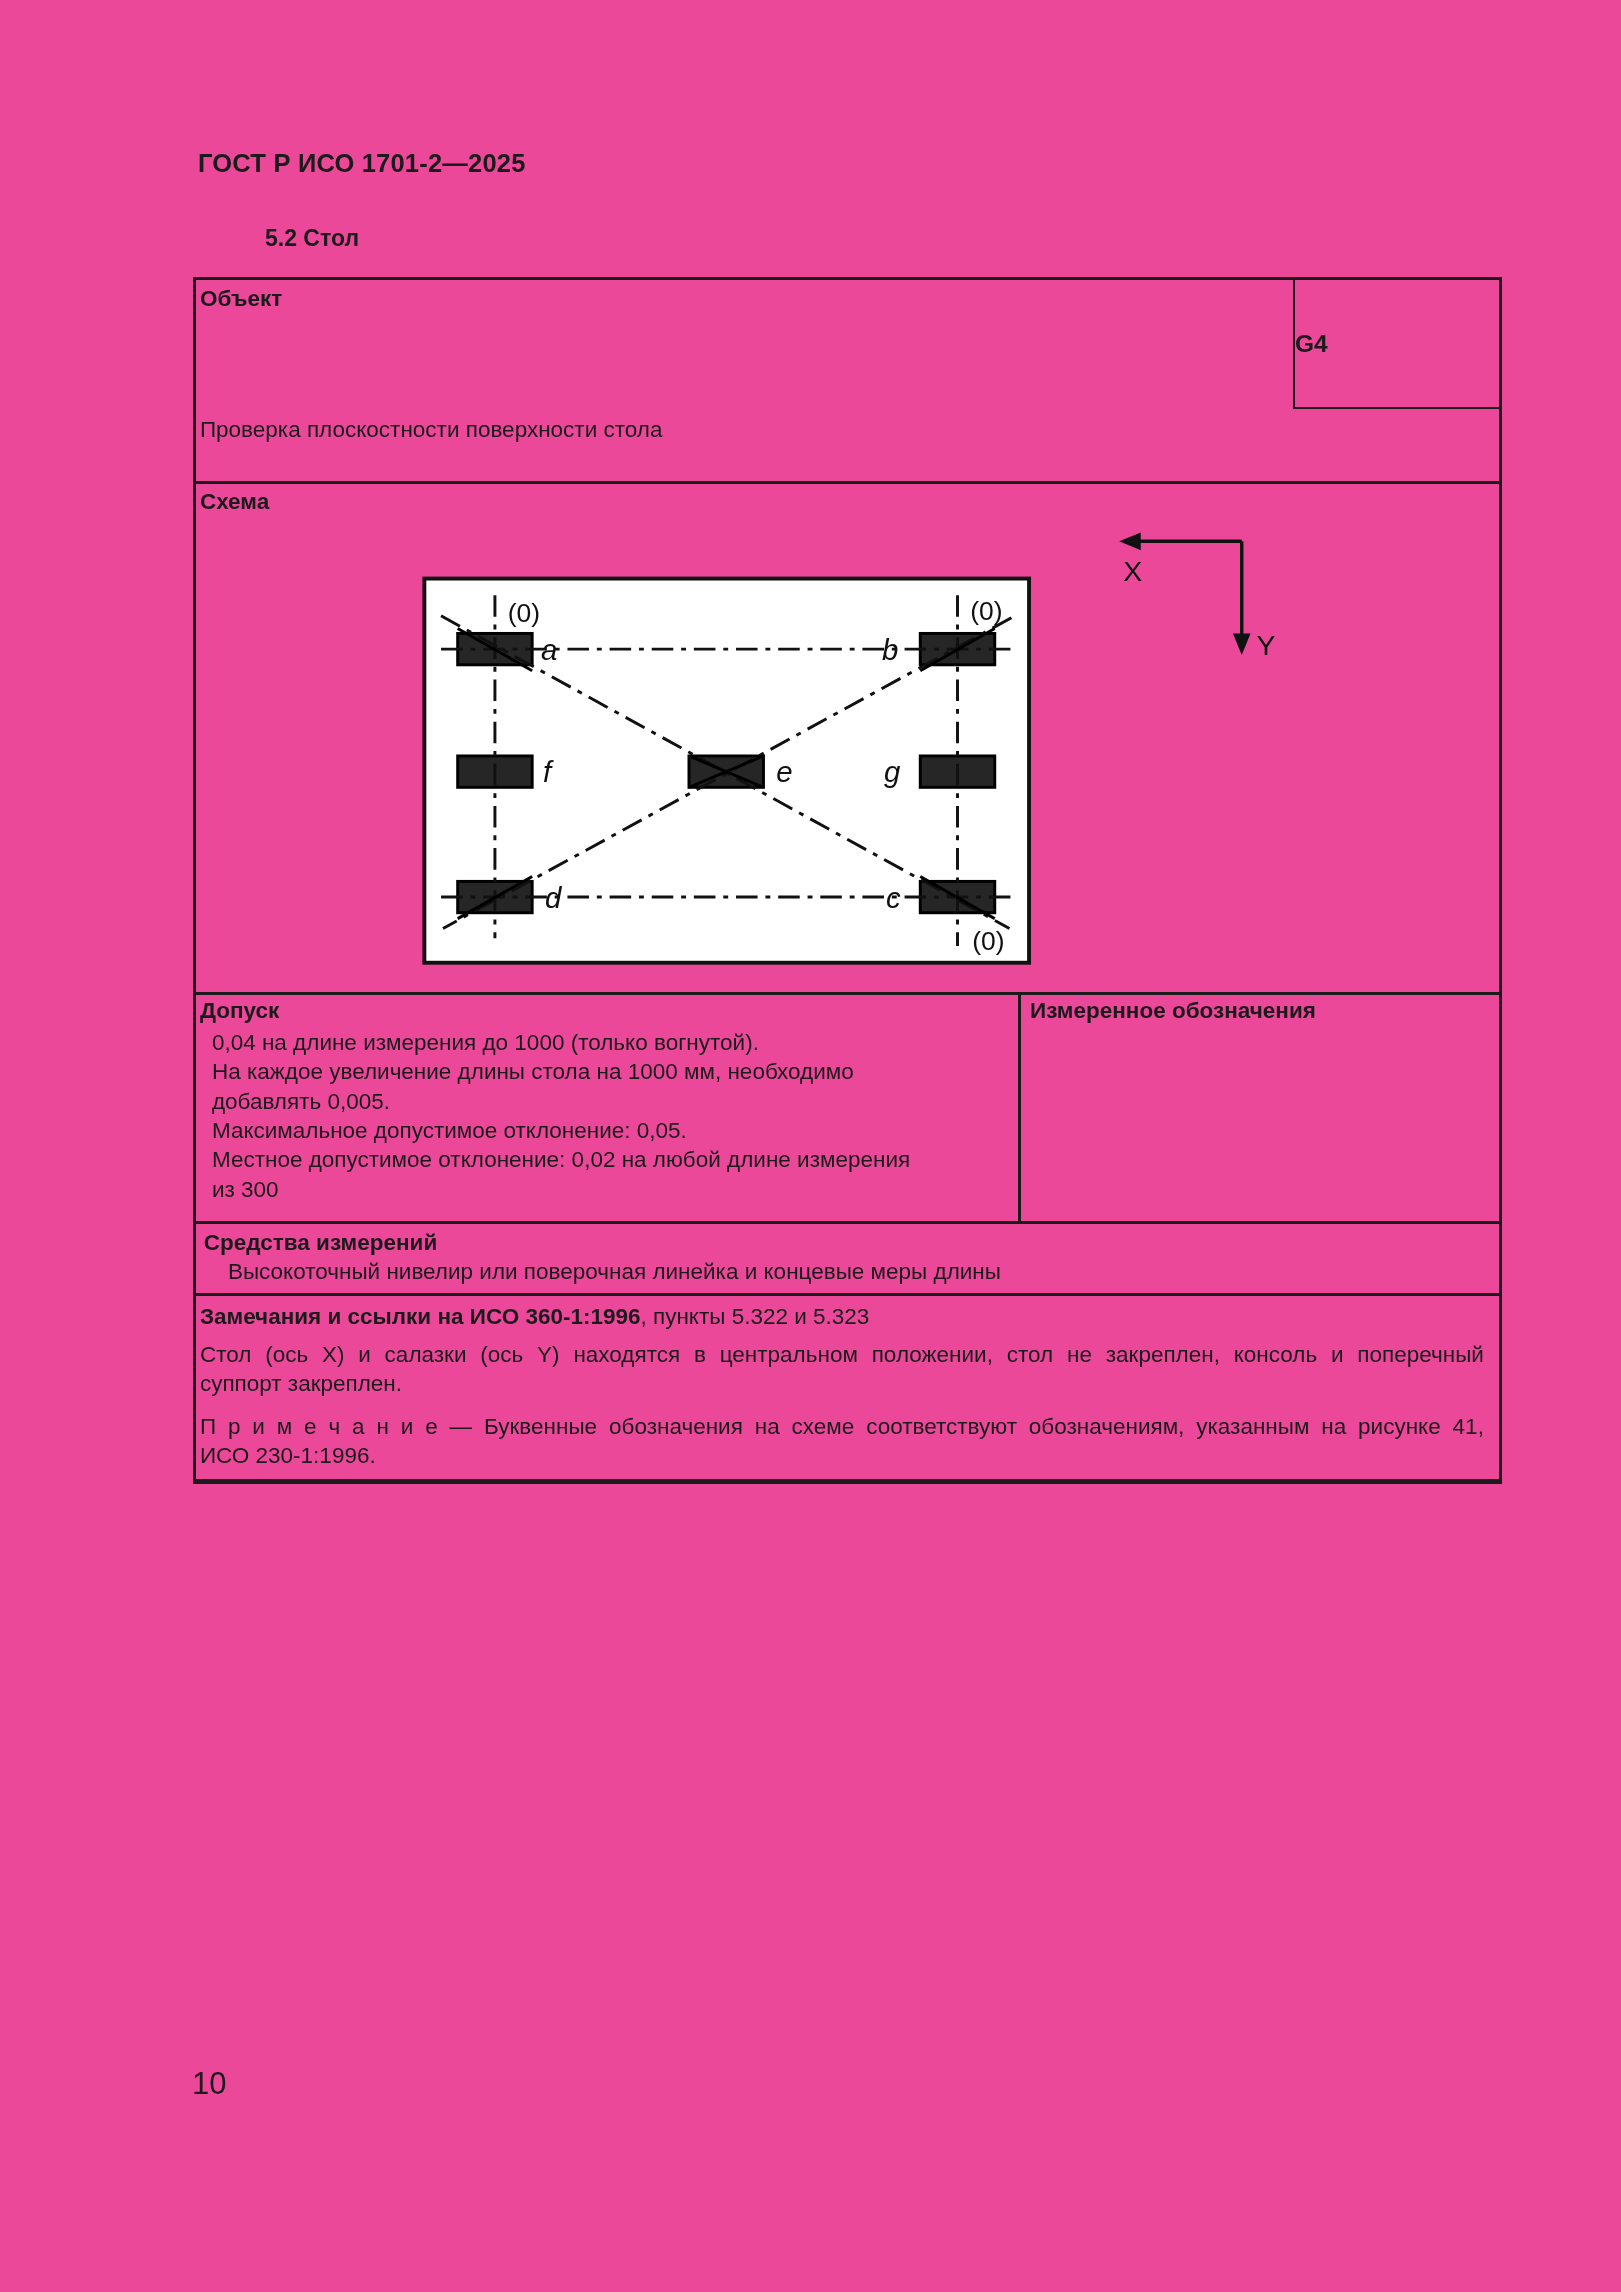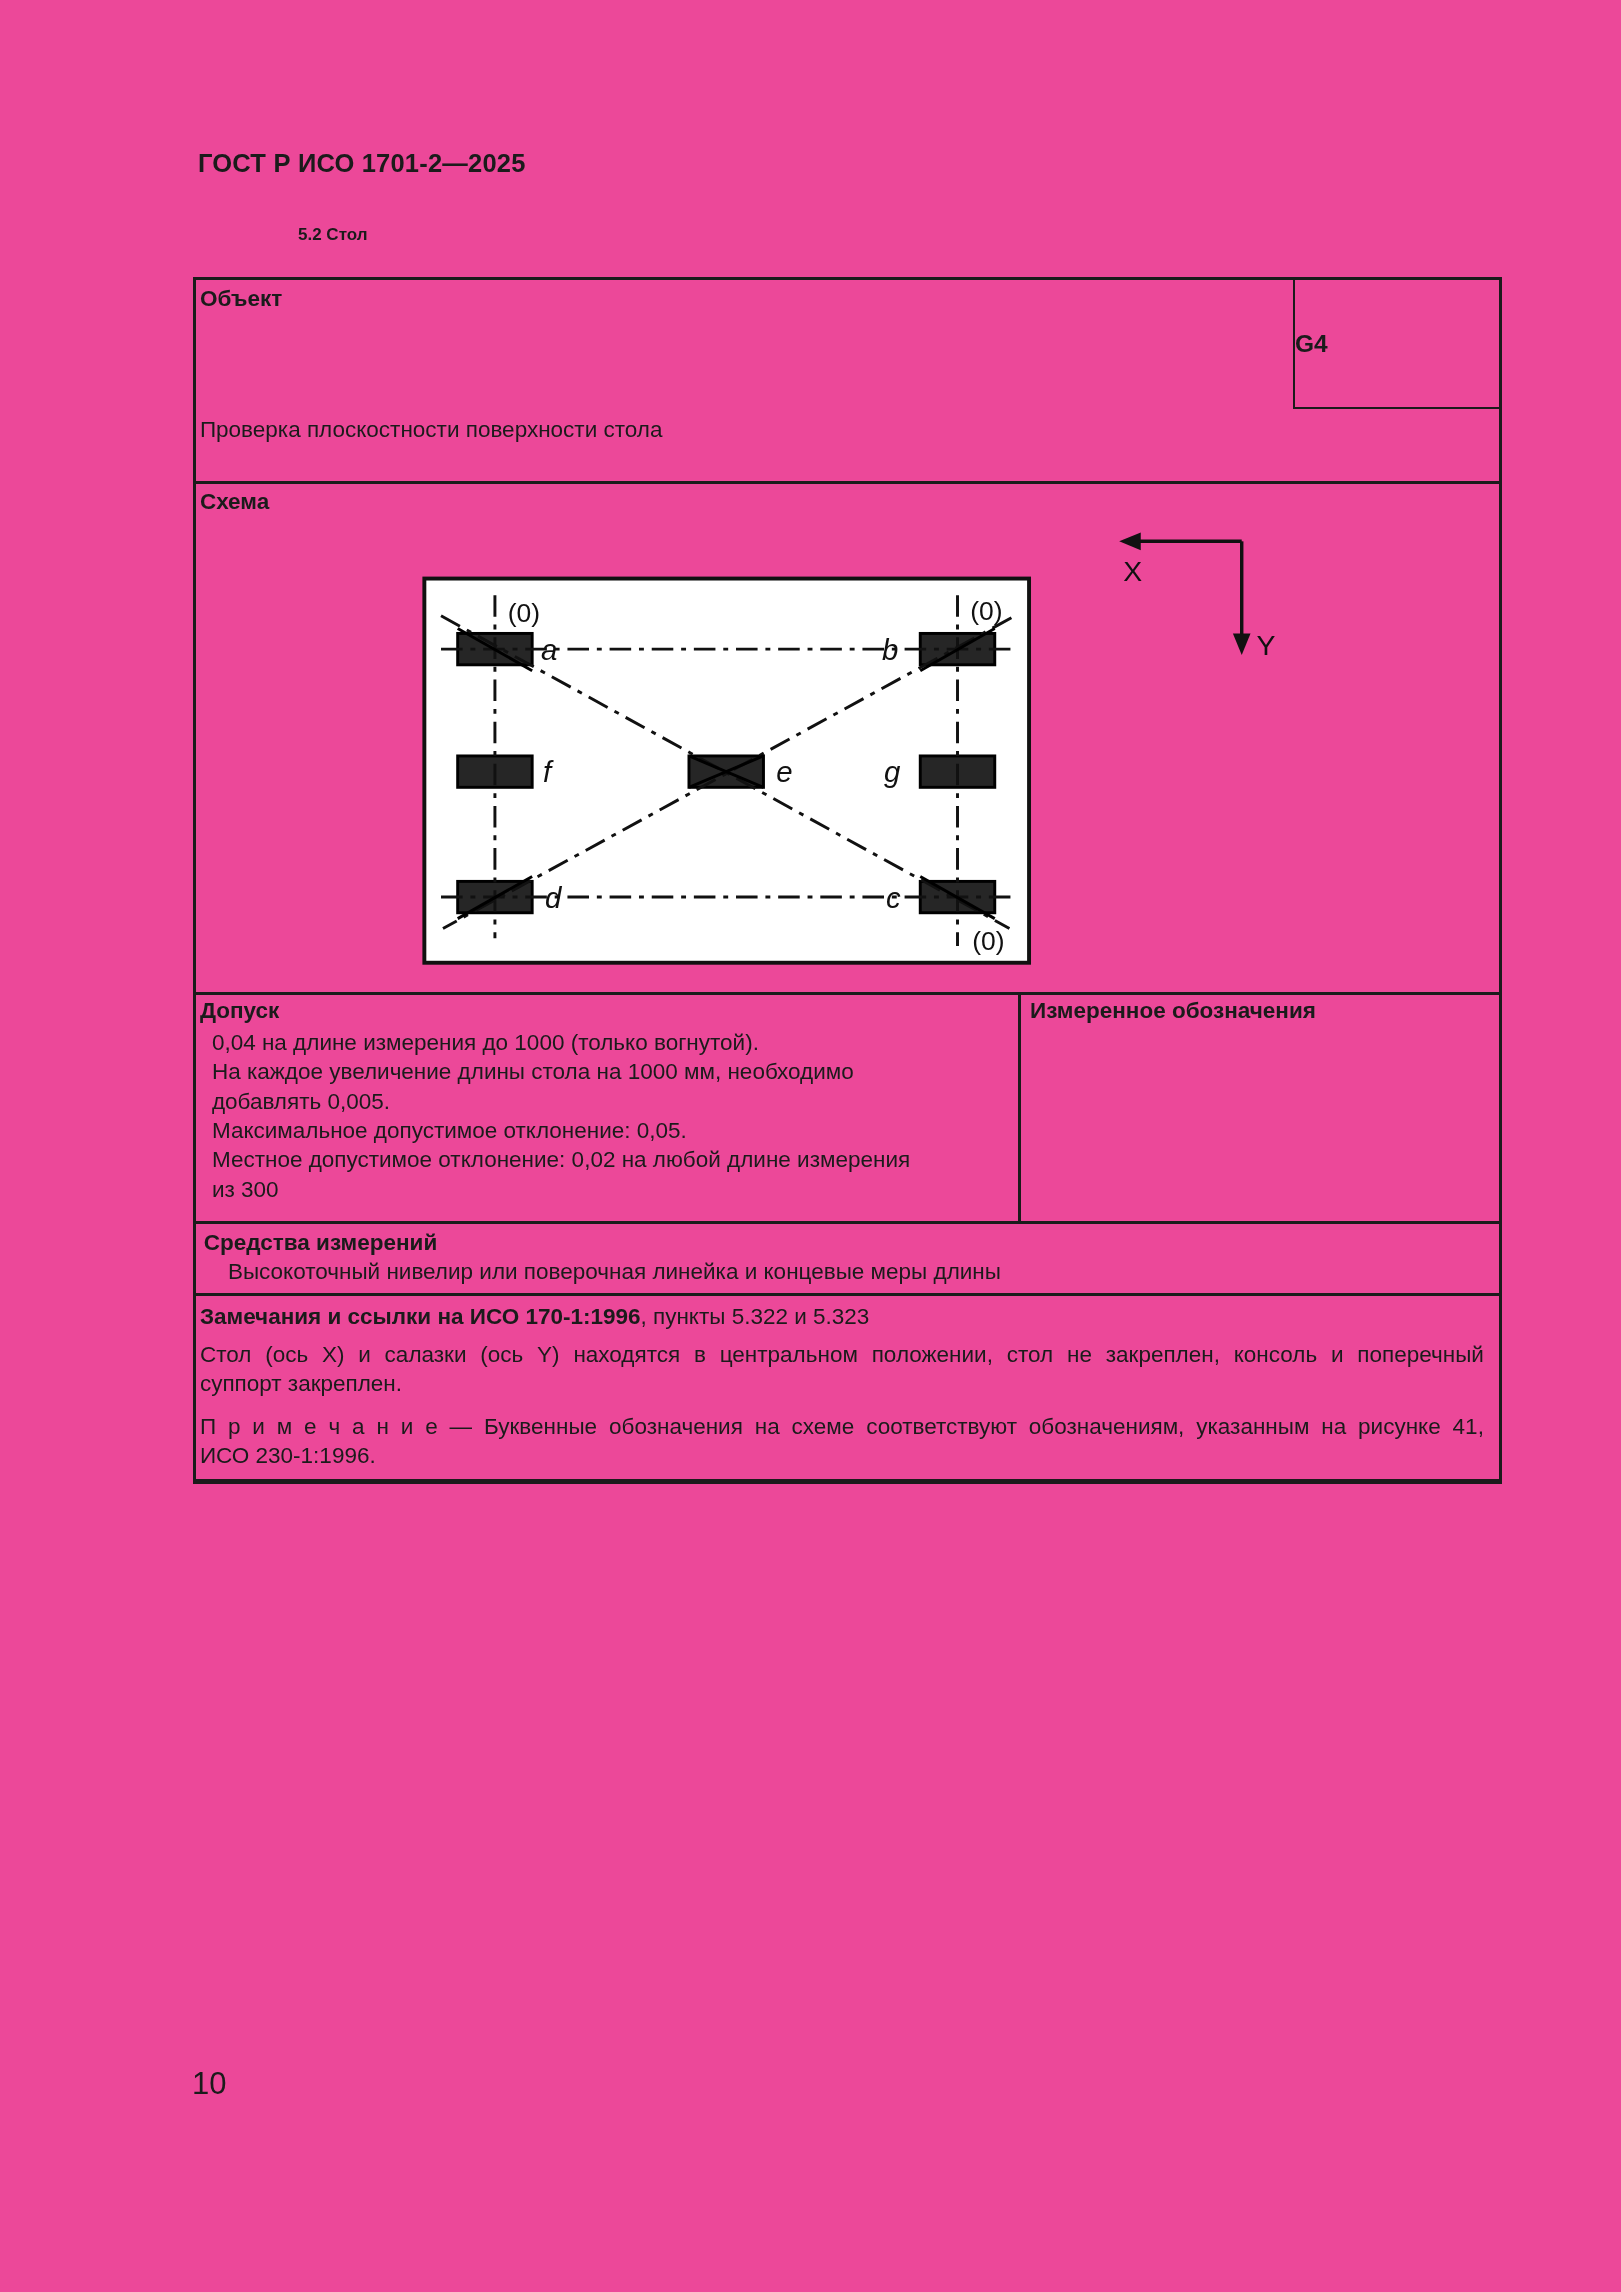--- a/index.html
+++ b/index.html
@@ -7,21 +7,21 @@
     position:relative;
     width:1621px;height:2293px;
     background:#ec4899;
     font-family:"Liberation Sans",sans-serif;
     color:#1b1b1b;
     overflow:hidden;
   }
   .abs{position:absolute;}
   .b{font-weight:bold;}
   .doc-header{left:198px;top:149px;font-size:25.5px;font-weight:bold;letter-spacing:0.2px;}
-  .section-heading{left:265px;top:225px;font-size:17px;font-weight:bold;margin-left:33px;}
+  .section-heading{left:265px;top:225px;font-size:23px;font-weight:bold;}
   .doc-table{
     left:193px;top:277px;
     width:1309px;height:1207px;
     border:3.9px solid #1b1b1b;border-bottom-width:5.9px;
     box-sizing:border-box;
   }
   .hline{position:absolute;left:0;right:0;height:2.9px;background:#1b1b1b;}
   .vline{position:absolute;width:2.9px;background:#1b1b1b;}
   .cell-label{font-size:22.5px;font-weight:bold;}
   .body-text{font-size:22.5px;line-height:29px;}
@@ -69,21 +69,21 @@
     <div class="tol-line" style="top:807px;">добавлять 0,005.</div>
     <div class="tol-line" style="top:836px;">Максимальное допустимое отклонение: 0,05.</div>
     <div class="tol-line" style="top:865px;">Местное допустимое отклонение: 0,02 на любой длине измерения</div>
     <div class="tol-line" style="top:895px;">из 300</div>
     <div class="abs cell-label" style="left:834px;top:718px;">Измеренное обозначения</div>
 
     <div class="abs cell-label" style="left:7.8px;top:950px;">Средства измерений</div>
     <div class="abs body-text" style="left:3.9px;top:977px;margin-left:28px;">Высокоточный нивелир или поверочная линейка и концевые меры длины</div>
 
     <div class="abs body-text" style="left:3.9px;top:1022px;white-space:nowrap;">
-      <span class="b">Замечания и ссылки на ИСО 170-1:1996</span><span>, пункты 5.322 и 5.323</span>
+      <span class="b">Замечания и ссылки на ИСО 360-1:1996</span><span>, пункты 5.322 и 5.323</span>
     </div>
     <div class="note-line" style="top:1089px;">суппорт закреплен.</div>
     <div class="note-line just" style="top:1060px;">Стол (ось X) и салазки (ось Y) находятся в центральном положении, стол не закреплен, консоль и поперечный</div>
     <div class="note-line just" style="top:1132px;">П р и м е ч а н и е   — Буквенные обозначения на схеме соответствуют обозначениям, указанным на рисунке 41,</div>
     <div class="note-line" style="top:1161px;">ИСО 230-1:1996.</div>
   </div>
 
   <svg class="diagram-overlay" width="1621" height="2293" viewBox="0 0 1654 2339">
 
     <rect x="433" y="590" width="617" height="392" fill="#ffffff" stroke="#111" stroke-width="4"></rect>

